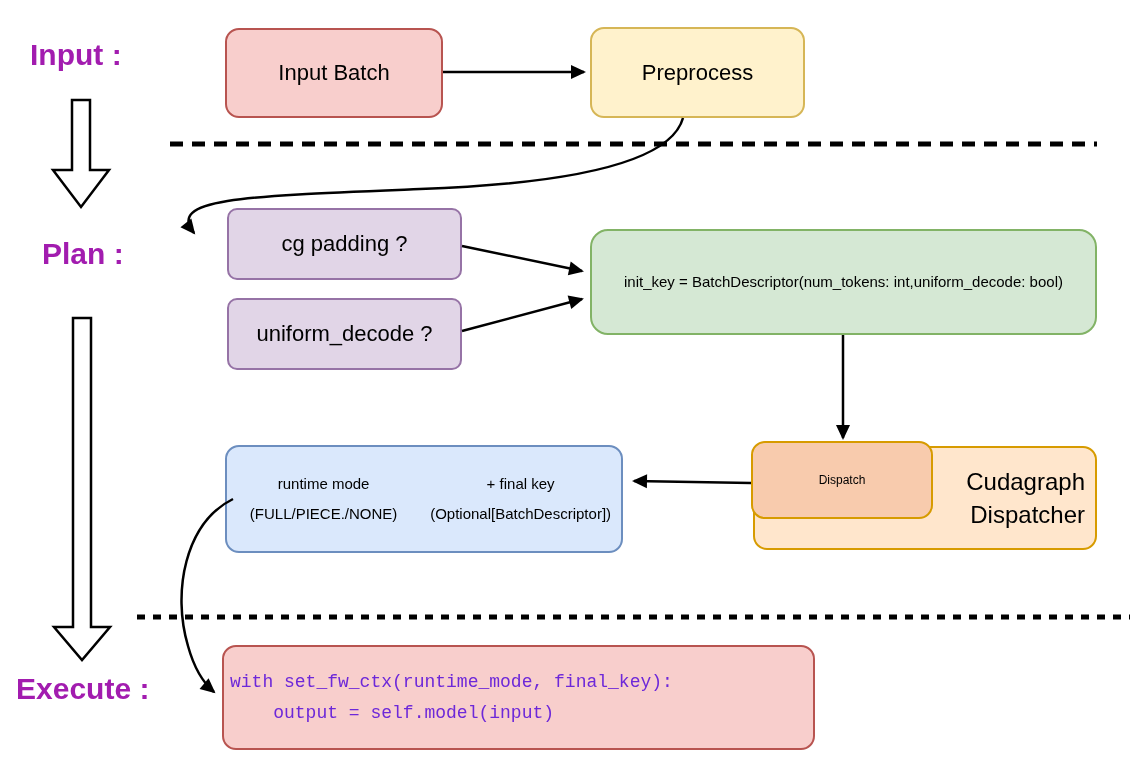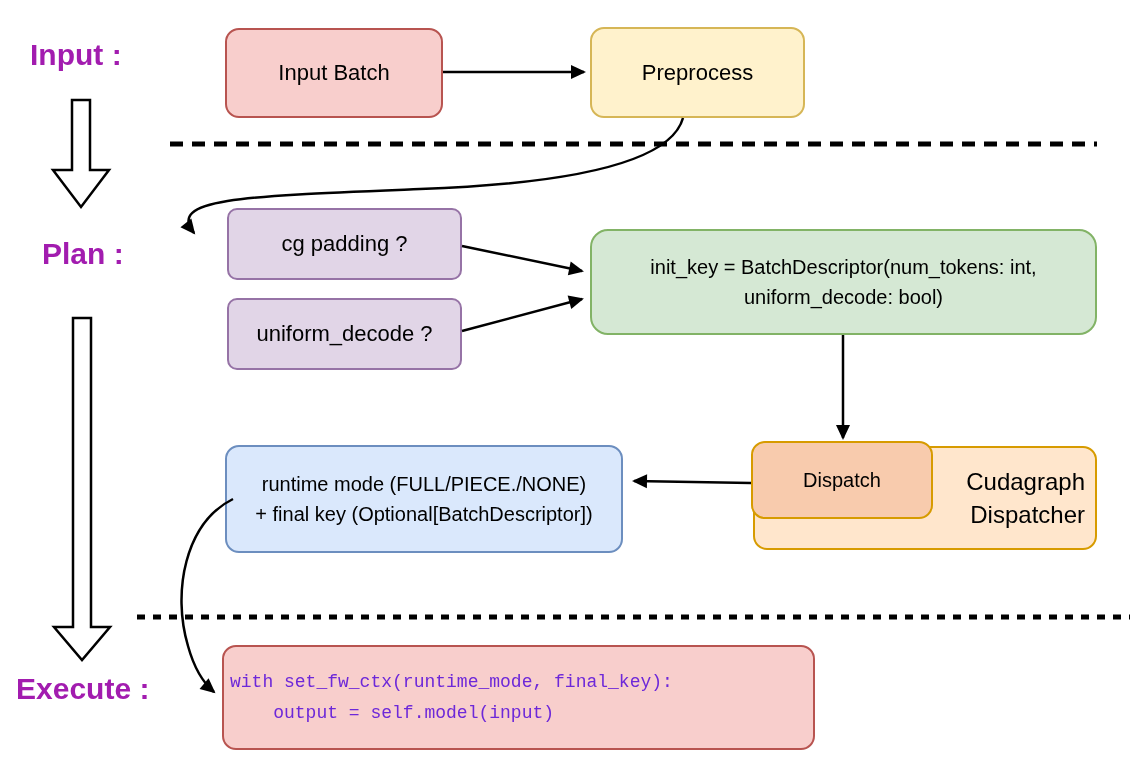--- a/index.html
+++ b/index.html
@@ -32,21 +32,21 @@
     line-height: 30px;
   }
   .node.small-radius { border-radius: 10px; }
   .node-red    { background: #f8cecc; border-color: #b85450; }
   .node-yellow { background: #fff2cc; border-color: #d6b656; }
   .node-purple { background: #e1d5e7; border-color: #9673a6; }
   .node-green  { background: #d5e8d4; border-color: #82b366; }
   .node-blue   { background: #dae8fc; border-color: #6c8ebf; }
   .node-orange-light { background: #ffe6cc; border-color: #d79b00; }
   .node-salmon { background: #f8cbad; border-color: #d79b00; }
-  .multiline { flex-direction: column; font-size: 20px; }
+  .multiline { flex-direction: row; font-size: 15px; }
   .code-box {
     justify-content: flex-start;
     align-items: center;
     font-family: "Liberation Mono", "DejaVu Sans Mono", monospace;
     font-size: 18px;
     line-height: 31px;
     color: #6d28d9;
     text-align: left;
     padding-left: 6px;
     flex-direction: column;
@@ -103,21 +103,21 @@
 
   <div class="node node-green multiline" style="left:590px; top:229px; width:507px; height:106px; border-radius:18px;">
     <span>init_key = BatchDescriptor(num_tokens: int,</span>
     <span>uniform_decode: bool)</span>
   </div>
 
   <div class="node node-orange-light" style="left:753px; top:446px; width:344px; height:104px;">
     <div class="dispatcher-label">Cudagraph Dispatcher</div>
   </div>
 
-  <div class="node node-salmon" style="left:751px; top:441px; width:182px; height:78px; font-size:20px;">
+  <div class="node node-salmon" style="left:751px; top:441px; width:182px; height:78px; font-size:12px;">
     <span>Dispatch</span>
   </div>
 
   <div class="node node-blue multiline" style="left:225px; top:445px; width:398px; height:108px;">
     <span>runtime mode (FULL/PIECE./NONE)</span>
     <span>+ final key (Optional[BatchDescriptor])</span>
   </div>
 
   <div class="node node-red code-box" style="left:222px; top:645px; width:593px; height:105px;">
     <span class="code-line">with set_fw_ctx(runtime_mode, final_key):</span>

